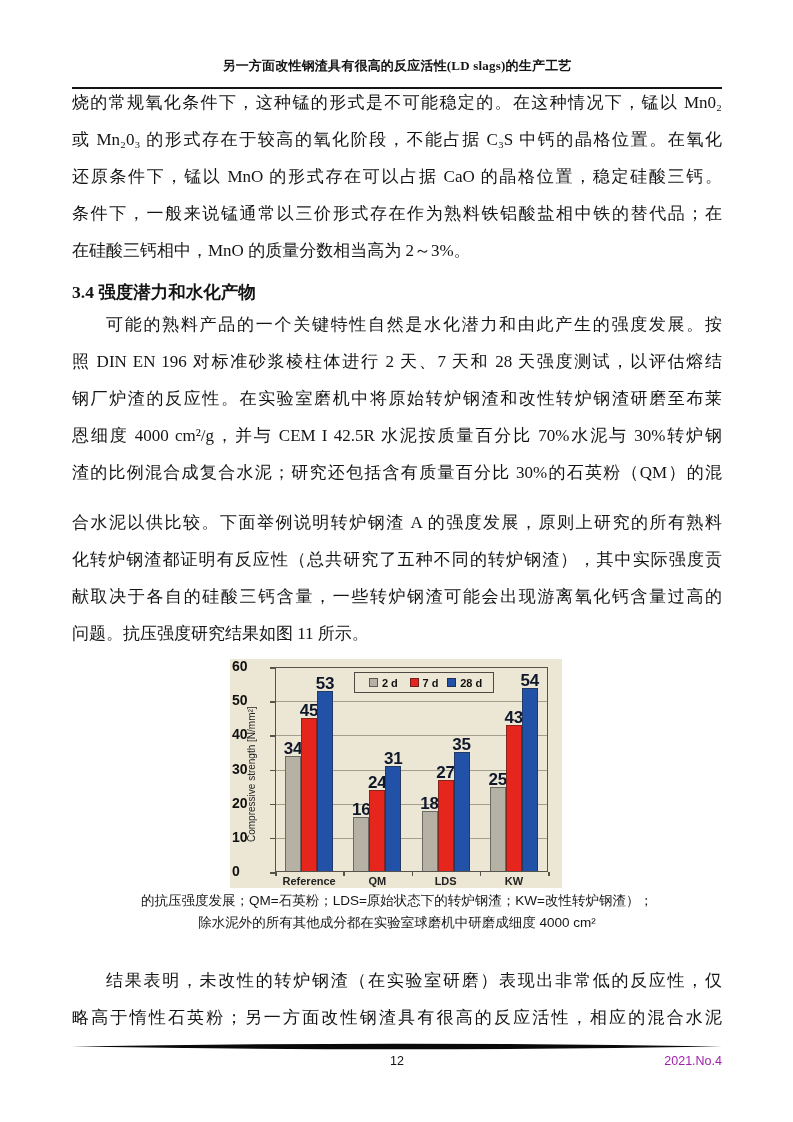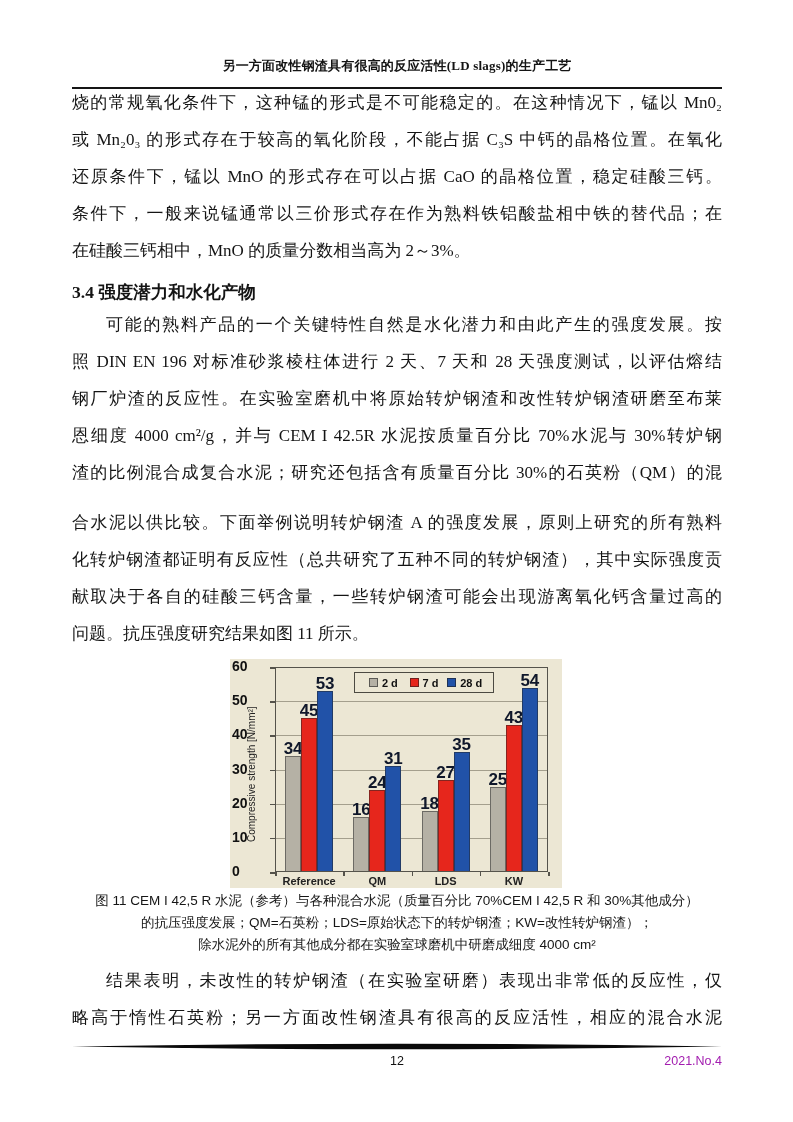--- a/index.html
+++ b/index.html
@@ -141,21 +141,20 @@
           <span class="legend-label">7 d</span>
         </div>
         <div class="legend-item">
           <span class="swatch" style="background: rgb(33, 82, 168);"></span>
           <span class="legend-label">28 d</span>
         </div>
       </div>
     </div>
 
   <div class="caption">
-      <div class="line">图 11 CEM I 42,5 R 水泥（参考）与各种混合水泥（质量百分比 70%CEM I 42,5 R 和 30%其他成分）</div>
       <div class="line">的抗压强度发展；QM=石英粉；LDS=原始状态下的转炉钢渣；KW=改性转炉钢渣）；</div>
       <div class="line">除水泥外的所有其他成分都在实验室球磨机中研磨成细度 4000 cm²</div>
     </div>
 
   <div class="para p4">
       <div class="line jline indent">结果表明，未改性的转炉钢渣（在实验室研磨）表现出非常低的反应性，仅</div>
       <div class="line jline">略高于惰性石英粉；另一方面改性钢渣具有很高的反应活性，相应的混合水泥</div>
     </div>
 
   <svg class="footer-rule" width="650" height="10" viewBox="0 0 650 10">

